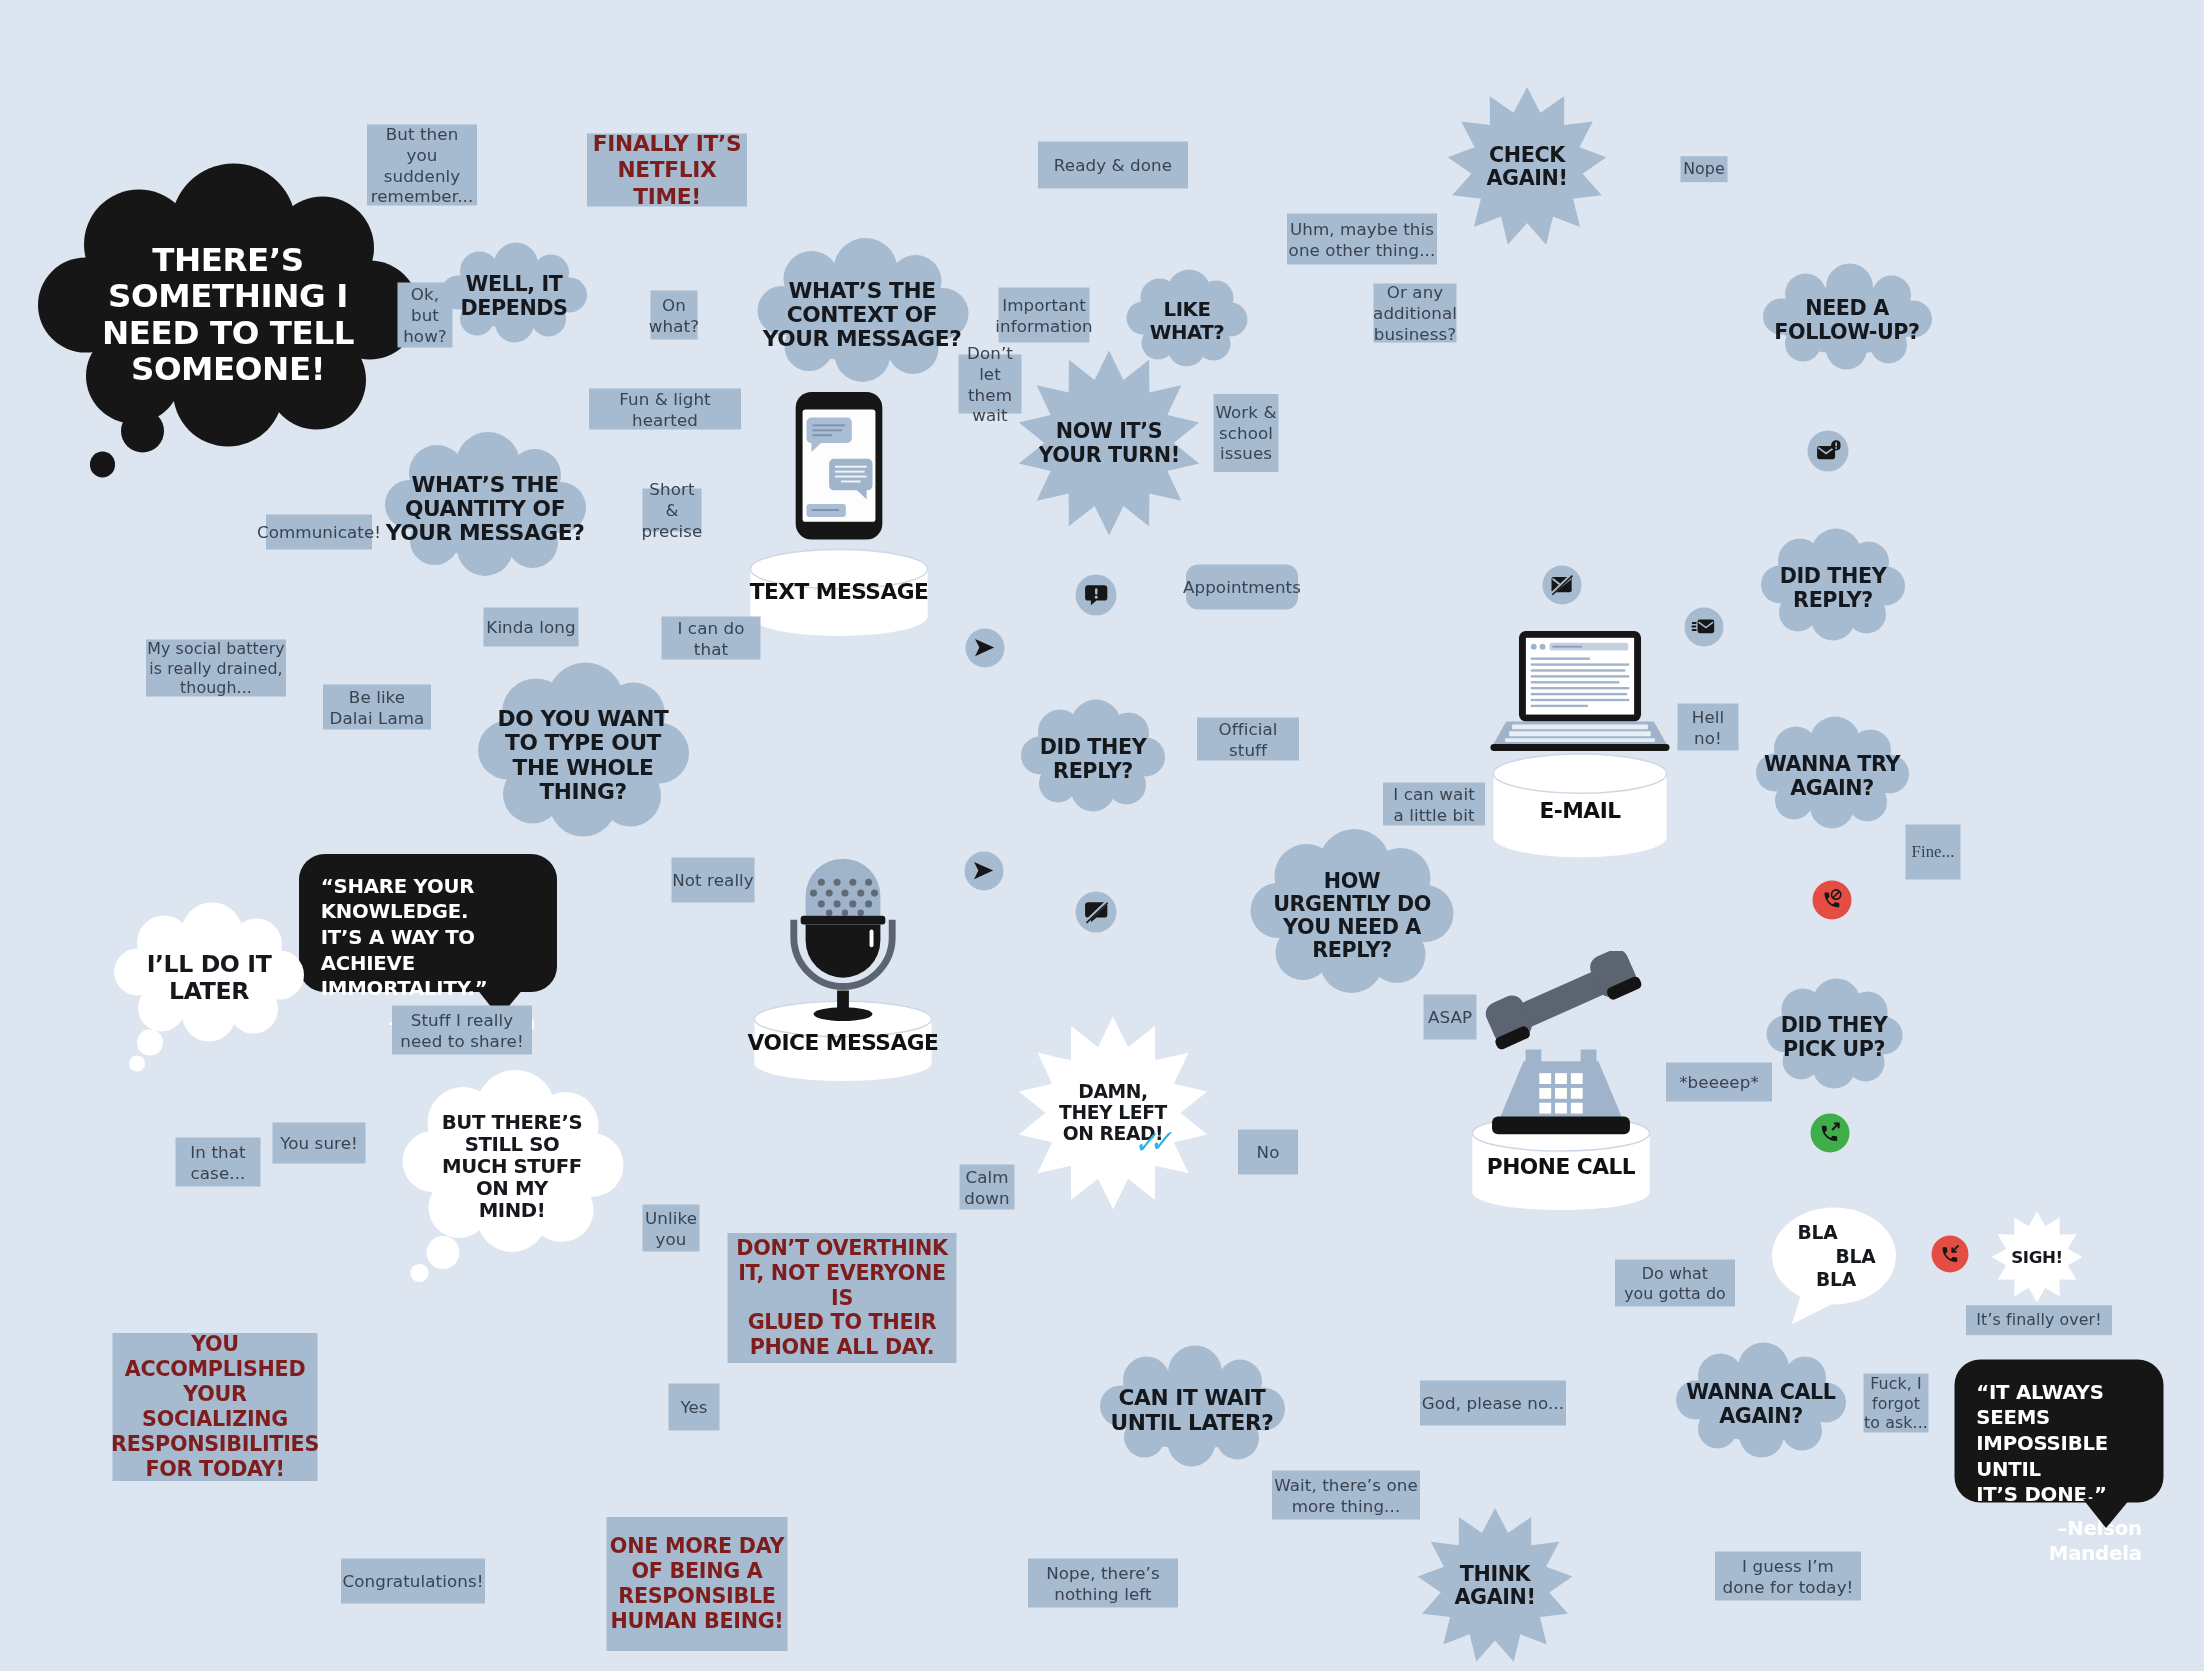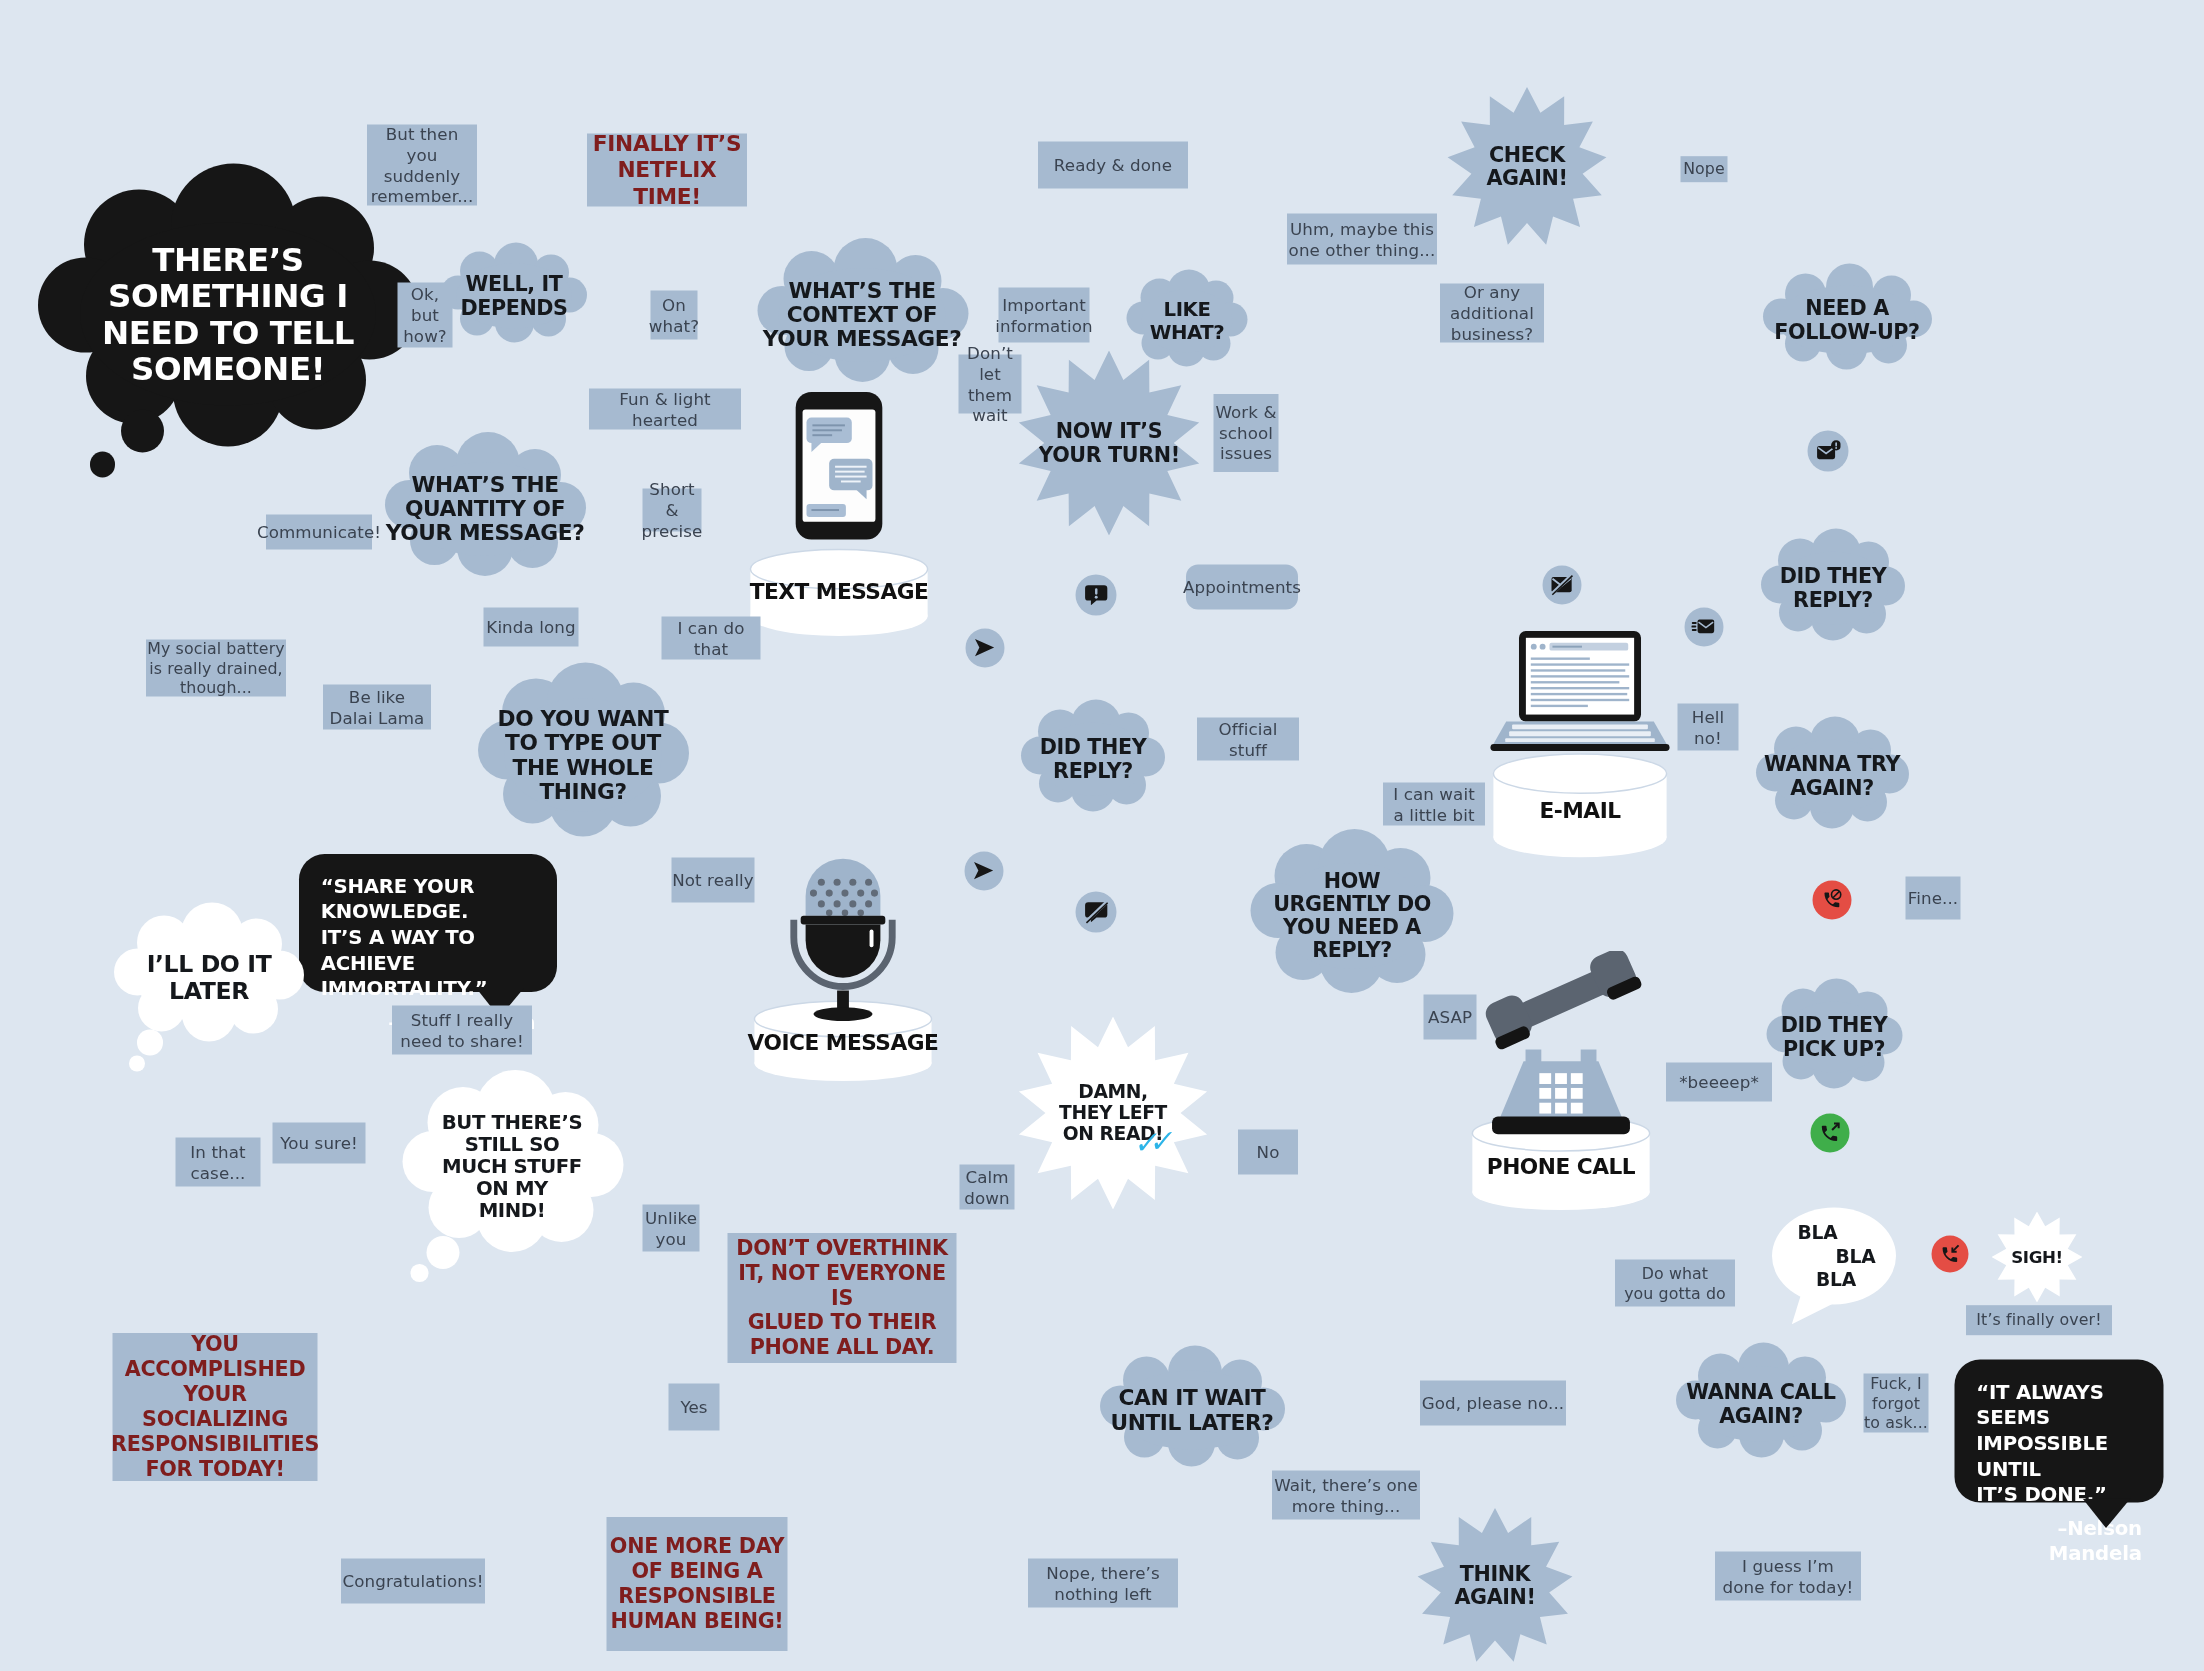--- a/index.html
+++ b/index.html
@@ -284,21 +284,21 @@
       <div class="bump" style="background: rgb(166, 186, 208); height: 35px; width: 35px; left: 57px; top: -8.8px;"></div>
       <div class="bump" style="background: rgb(166, 186, 208); height: 33px; width: 33px; left: -14.6px; top: 12px;"></div>
       <div class="bump" style="background: rgb(166, 186, 208); height: 34px; width: 34px; left: 72px; top: 13.2px;"></div>
       <div class="bump" style="background: rgb(166, 186, 208); height: 33px; width: 33px; left: -0.1px; top: 37px;"></div>
       <div class="bump" style="background: rgb(166, 186, 208); height: 38px; width: 38px; left: 26.4px; top: 39px;"></div>
       <div class="bump" style="background: rgb(166, 186, 208); height: 34px; width: 34px; left: 55px; top: 37px;"></div>
       <div class="cloud-core" style="background: rgb(166, 186, 208);"></div>
       <div class="cloud-text" style="font-size: 19.7px; color: rgb(21, 24, 28);">LIKE
 WHAT?</div>
     </div>
-    <div class="node box z3" style="left: 1492px; top: 313px; width: 104px; height: 59px;"><div class="box-text">Or any
+    <div class="node box z3" style="left: 1415px; top: 313px; width: 83px; height: 59px;"><div class="box-text">Or any
 additional
 business?</div></div>
     <div class="node cloud z2" style="left: 1847px; top: 320px; width: 138px; height: 69px;">
       <div class="bump" style="background: rgb(166, 186, 208); height: 41px; width: 41px; left: 6.9px; top: -12.4px;"></div>
       <div class="bump" style="background: rgb(166, 186, 208); height: 47px; width: 47px; left: 48px; top: -22px;"></div>
       <div class="bump" style="background: rgb(166, 186, 208); height: 39px; width: 39px; left: 94px; top: -9.7px;"></div>
       <div class="bump" style="background: rgb(166, 186, 208); height: 36px; width: 36px; left: -15px; top: 13px;"></div>
       <div class="bump" style="background: rgb(166, 186, 208); height: 37px; width: 37px; left: 117px; top: 14.5px;"></div>
       <div class="bump" style="background: rgb(166, 186, 208); height: 36px; width: 36px; left: 6.9px; top: 40px;"></div>
       <div class="bump" style="background: rgb(166, 186, 208); height: 41px; width: 41px; left: 48px; top: 43px;"></div>
@@ -483,21 +483,21 @@
     </div>
     <div class="node icon z4" style="left: 1832px; top: 900px; width: 39px; height: 39px; background: rgb(228, 77, 68);">
       <svg viewBox="0 0 24 24" fill="#161616">
         <g transform="scale(0.82) translate(3,3)">
           <path d="M6.62 10.79c1.44 2.83 3.76 5.14 6.59 6.59l2.2-2.21c.27-.27.67-.36 1.02-.24 1.12.37 2.33.57 3.57.57.55 0 1 .45 1 1V20c0 .55-.45 1-1 1-9.39 0-17-7.61-17-17 0-.55.45-1 1-1h3.5c.55 0 1 .45 1 1 0 1.25.2 2.45.57 3.57.11.35.03.74-.25 1.02l-2.2 2.2z"></path>
         </g>
         <circle cx="16.5" cy="7" r="4.6" fill="none" stroke="#161616" stroke-width="1.6"></circle>
         <line x1="13.4" y1="10.2" x2="19.7" y2="3.9" stroke="#161616" stroke-width="1.6"></line>
       </svg>
     </div>
-    <div class="node box z3" style="left: 1933px; top: 898px; width: 55px; height: 43px;"><div class="box-text">Fine...</div></div>
+    <div class="node box z3" style="left: 1933px; top: 852px; width: 55px; height: 55px; font-family: Liberation Serif, serif;"><div class="box-text">Fine...</div></div>
     <div class="node box z3" style="left: 1719px; top: 1082px; width: 106px; height: 39px;"><div class="box-text">*beeeep*</div></div>
     <div class="node cloud z2" style="left: 1834px; top: 1037px; width: 103px; height: 71px;">
       <div class="bump" style="background: rgb(166, 186, 208); height: 43px; width: 43px; left: -0.6px; top: -12.8px;"></div>
       <div class="bump" style="background: rgb(166, 186, 208); height: 48px; width: 48px; left: 30px; top: -23px;"></div>
       <div class="bump" style="background: rgb(166, 186, 208); height: 40px; width: 40px; left: 65px; top: -10px;"></div>
       <div class="bump" style="background: rgb(166, 186, 208); height: 37px; width: 37px; left: -16.4px; top: 13.5px;"></div>
       <div class="bump" style="background: rgb(166, 186, 208); height: 38px; width: 38px; left: 82px; top: 15px;"></div>
       <div class="bump" style="background: rgb(166, 186, 208); height: 37px; width: 37px; left: 0.2px; top: 41px;"></div>
       <div class="bump" style="background: rgb(166, 186, 208); height: 43px; width: 43px; left: 30px; top: 44px;"></div>
       <div class="bump" style="background: rgb(166, 186, 208); height: 38px; width: 38px; left: 64px; top: 42px;"></div>

